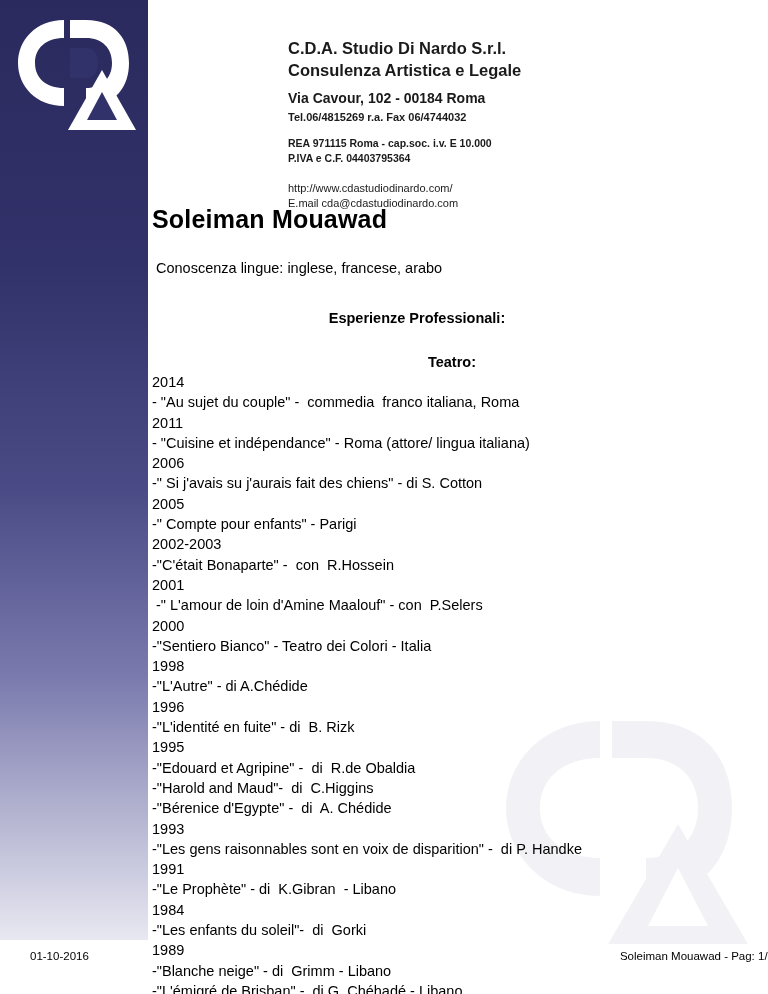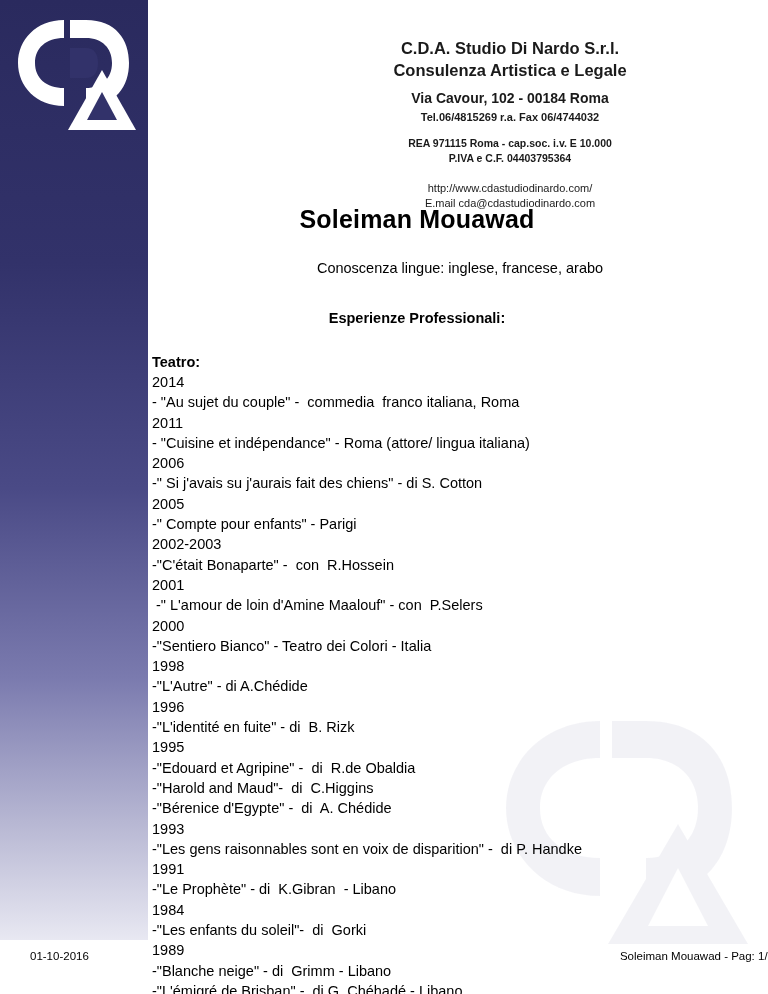--- a/index.html
+++ b/index.html
@@ -41,24 +41,24 @@
     right: 18px;
     bottom: 48px;
     width: 250px;
     height: 230px;
     opacity: 0.22;
   }
 
   
   .header-block {
     position: absolute;
-    right: 28px;
+    right: 20px;
     top: 38px;
     width: 460px;
-    text-align: center;
+    text-align: left;
     line-height: 1.28;
   }
   .hdr-l1 {
     font-size: 16.5px;
     font-weight: bold;
     color: #1a1a1a;
   }
   .hdr-l2 {
     font-size: 16.5px;
     font-weight: bold;
@@ -103,41 +103,40 @@
   
   .content {
     position: absolute;
     left: 152px;
     top: 205px;
     width: 600px;
   }
   .cv-title {
     font-size: 25px;
     font-weight: bold;
-    text-align: center;
     margin: 0 0 26px 0;
     letter-spacing: 0.2px;
     padding-right: 70px;
   }
   .languages {
     font-size: 14.5px;
-    margin: 0 0 34px 16px;
-    text-align: center;
+    margin: 0 0 34px 4px;
   }
   .section-heading {
     font-size: 14.5px;
     font-weight: bold;
     text-align: center;
     margin: 0 0 28px 0;
     padding-right: 70px;
   }
   .subsection-heading {
     font-size: 14.5px;
     font-weight: bold;
     margin: 0 0 2px 0;
+    text-align: center;
   }
   .entry-line {
     font-size: 14.5px;
     line-height: 1.40;
     white-space: pre-wrap;
   }
 
   
   .footer {
     position: absolute;

